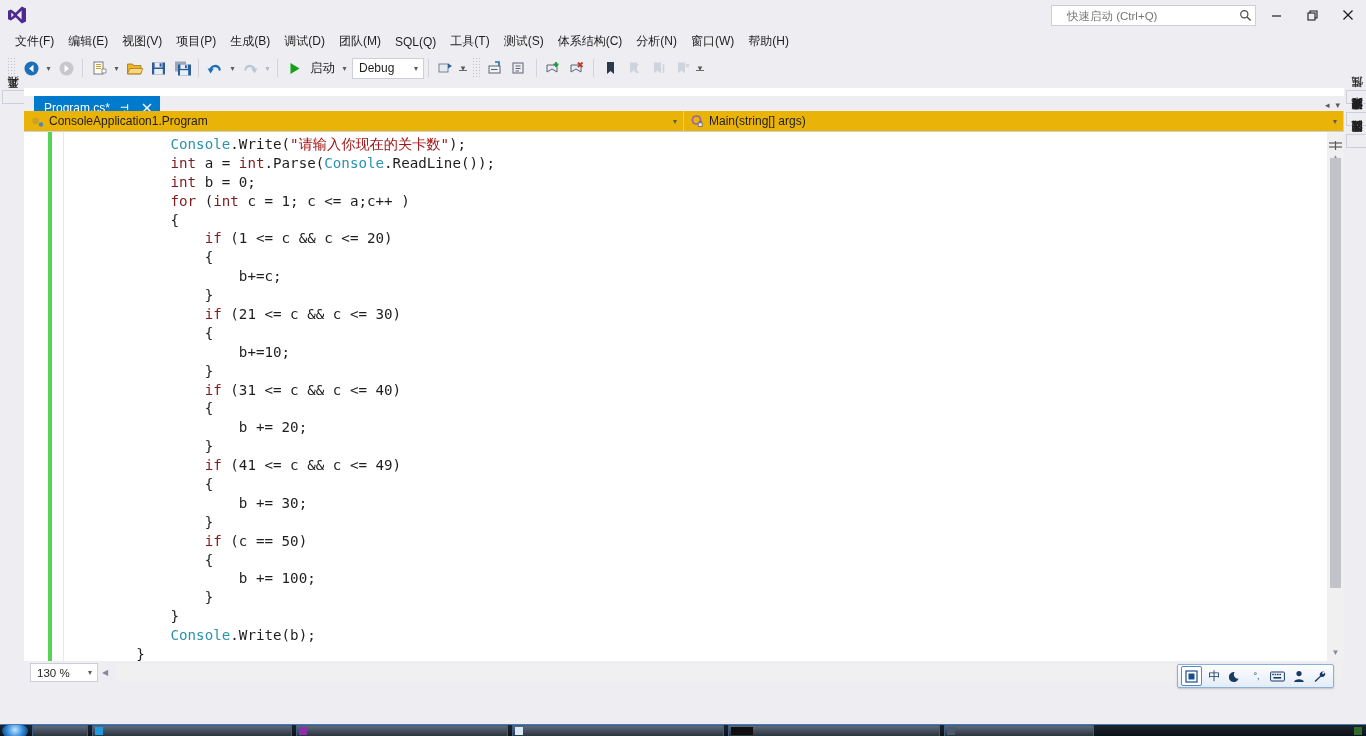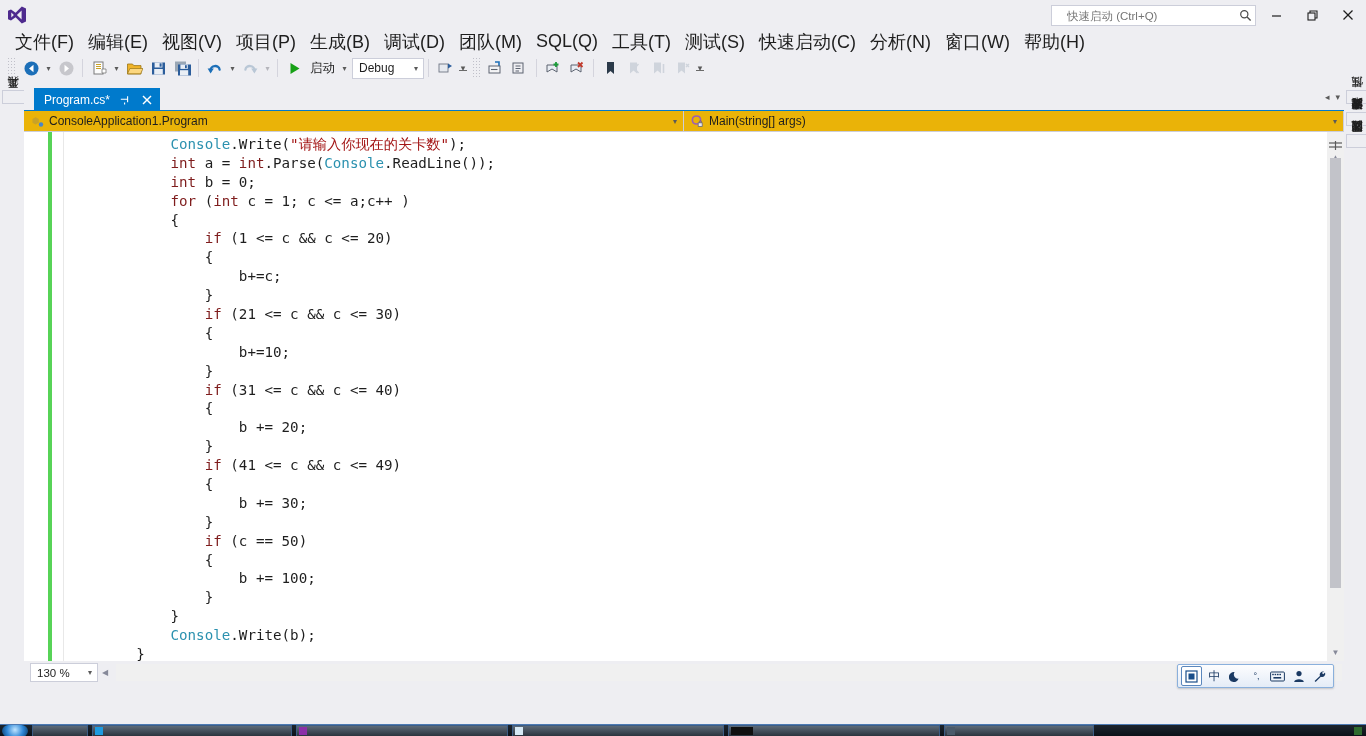--- a/index.html
+++ b/index.html
@@ -68,21 +68,21 @@
 
   
   .menubar {
     position: absolute; top: 30px; left: 0;
     width: 1366px; height: 23px;
     background: #eeeef2;
     display: flex; align-items: center;
     padding-left: 8px;
   }
   .menu-item {
-    font-size: 18px;
+    font-size: 12px;
     color: #1e1e1e;
     padding: 2px 7px;
     white-space: nowrap;
     font-family: "Liberation Sans", sans-serif;
   }
 
   
   .toolbar {
     position: absolute; top: 53px; left: 0;
     width: 1366px; height: 30px;
@@ -162,21 +162,21 @@
 
   
   .editor-wrap {
     position: absolute; left: 24px; top: 88px;
     width: 1320px; height: 596px;
     background: #ffffff;
   }
 
   
   .tabstrip {
-    position: absolute; left: 0; top: 0;
+    position: absolute; left: 0; top: 8px;
     width: 1320px; height: 23px;
     background: #eeeef2;
     display: flex; align-items: flex-end;
   }
   .doc-tab {
     height: 23px;
     background: #007acc;
     color: #ffffff;
     display: flex; align-items: center;
     padding: 0 6px 0 10px;
@@ -422,21 +422,21 @@
     <div class="menu-item">文件(F)</div>
     <div class="menu-item">编辑(E)</div>
     <div class="menu-item">视图(V)</div>
     <div class="menu-item">项目(P)</div>
     <div class="menu-item">生成(B)</div>
     <div class="menu-item">调试(D)</div>
     <div class="menu-item">团队(M)</div>
     <div class="menu-item">SQL(Q)</div>
     <div class="menu-item">工具(T)</div>
     <div class="menu-item">测试(S)</div>
-    <div class="menu-item">快速启动(C)</div>
+    <div class="menu-item">体系结构(C)</div>
     <div class="menu-item">分析(N)</div>
     <div class="menu-item">窗口(W)</div>
     <div class="menu-item">帮助(H)</div>
   </div>
 
   <div class="toolbar">
     <div class="grip"></div>
 
     <div class="tb-btn">
       <svg width="17" height="17" viewBox="0 0 17 17">

